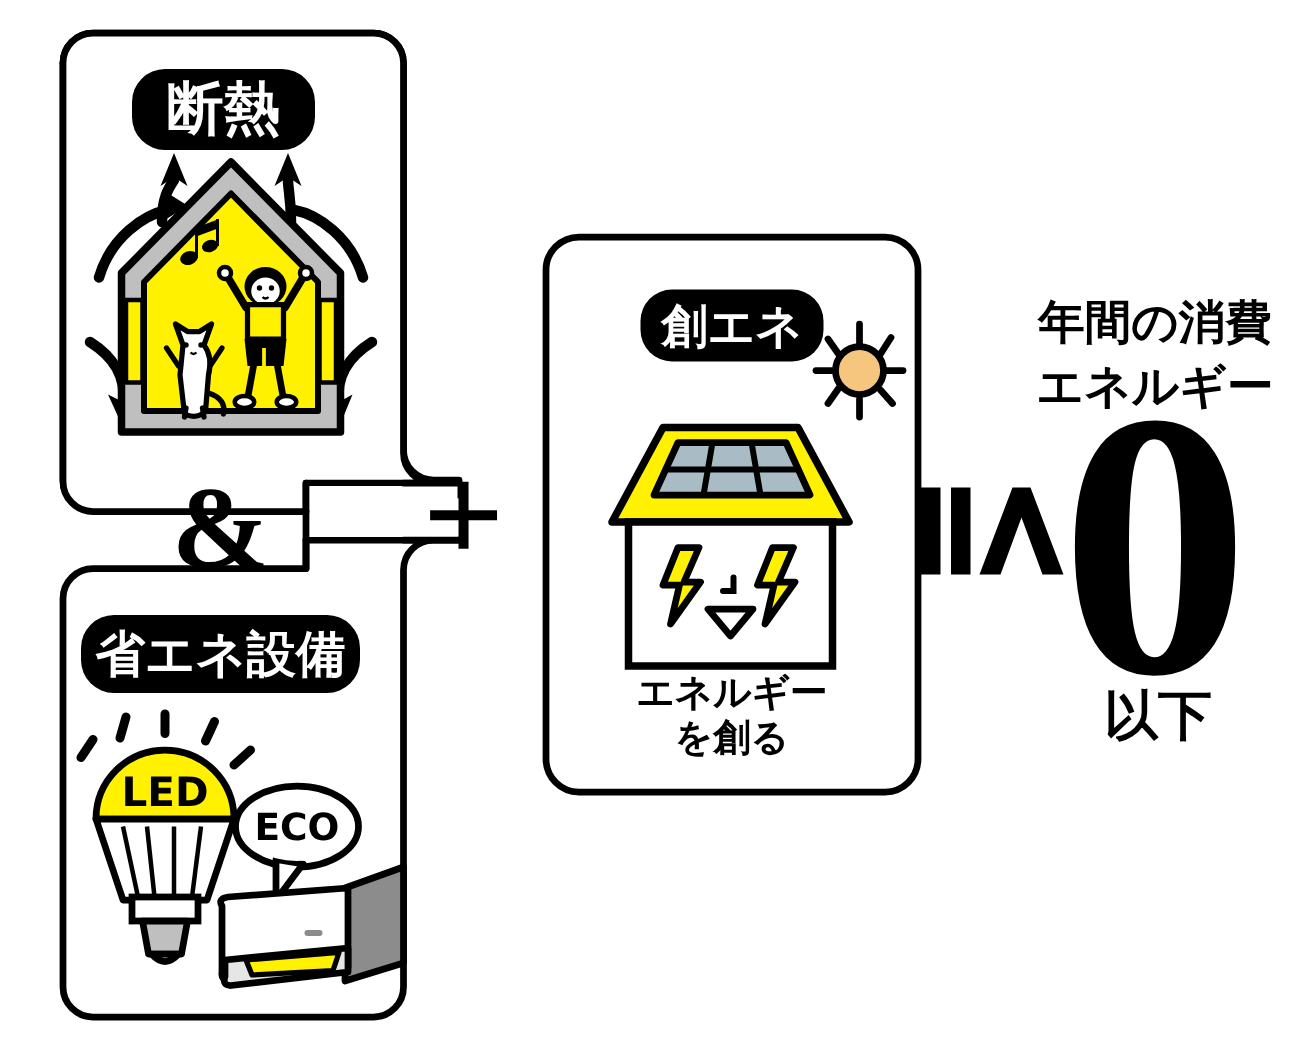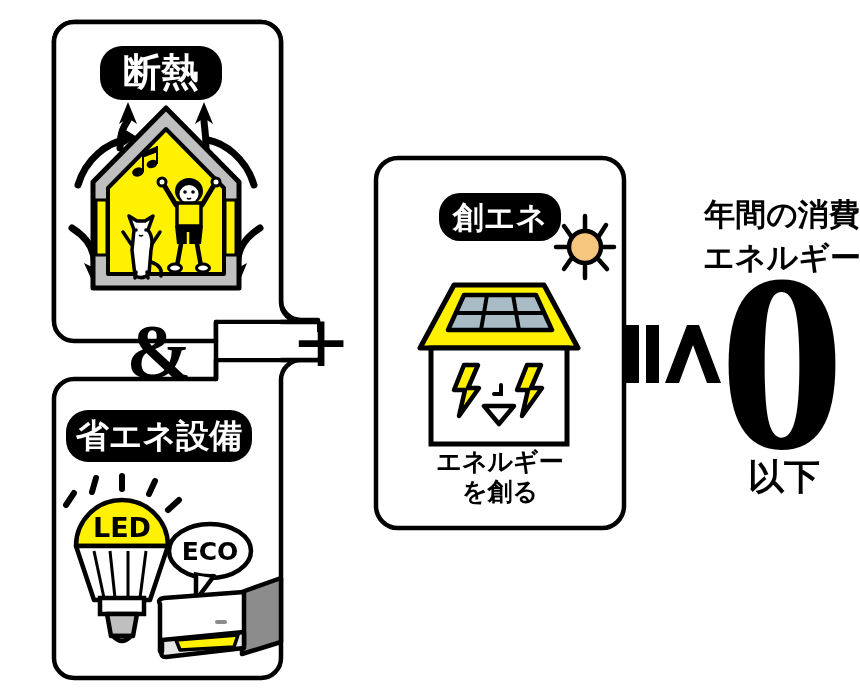--- a/index.html
+++ b/index.html
@@ -9,21 +9,21 @@
   }
   body {
     width: 860px;
     height: 700px;
     font-family: "Liberation Sans", "DejaVu Sans", sans-serif;
     overflow: hidden;
     position: relative;
   }
   #stage {
     position: absolute;
-    left: 16px; top: 0;
+    left: 4px; top: 0;
     width: 732px;
     height: 700px;
   }
   #stage > svg {
     display: block;
   }
   .badge-text {
     font-family: "DejaVu Sans", "Liberation Sans", sans-serif;
     font-weight: bold;
     fill: #ffffff;

